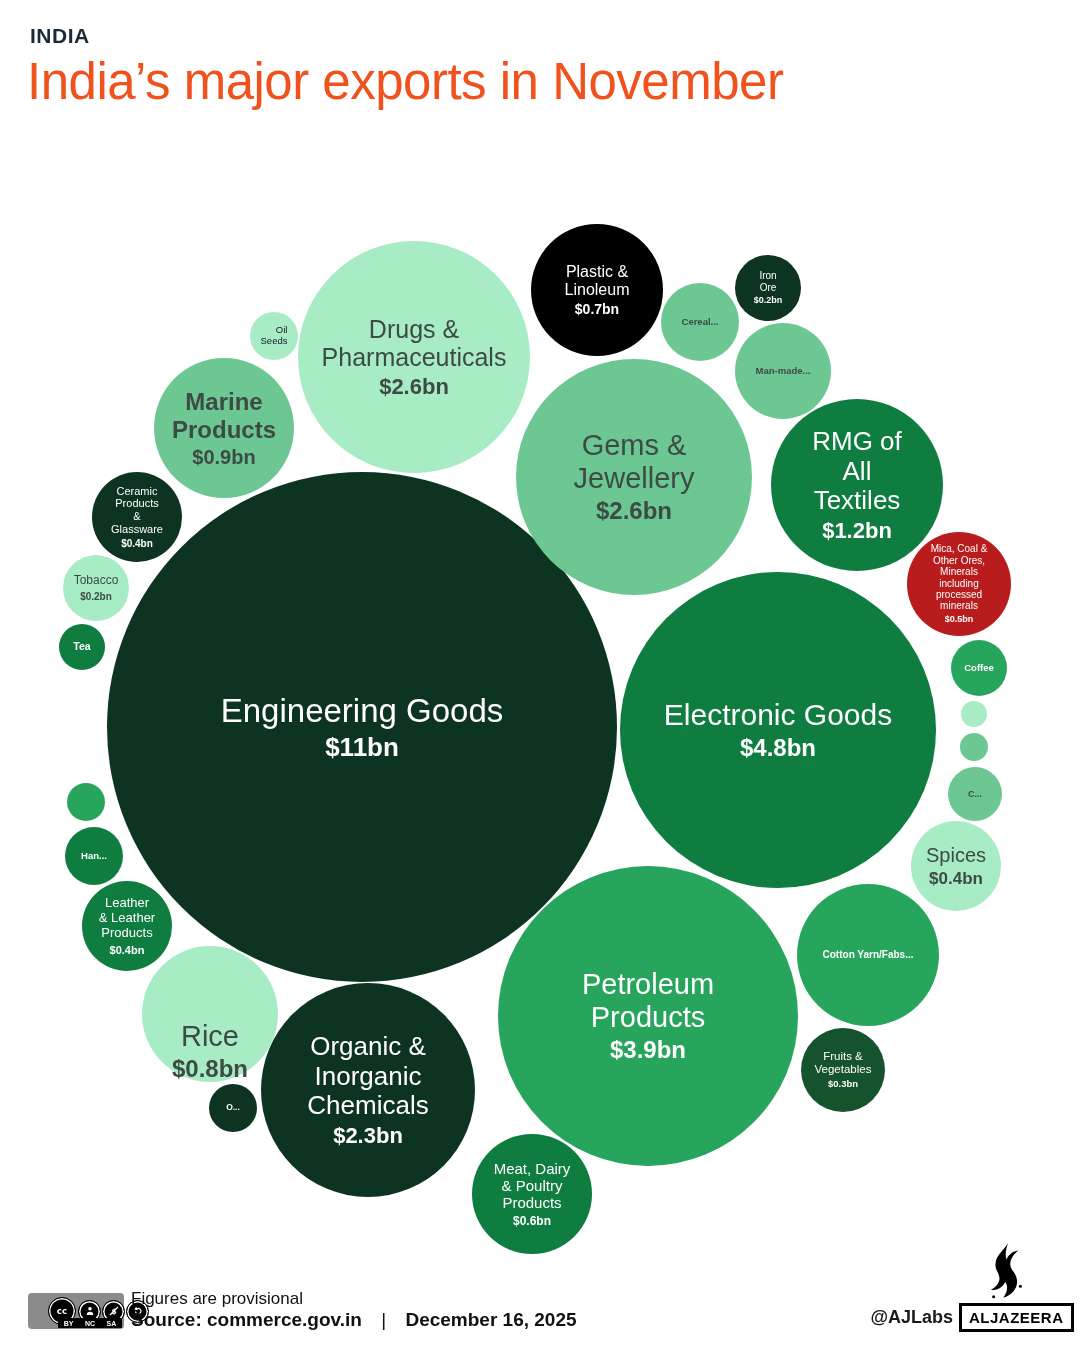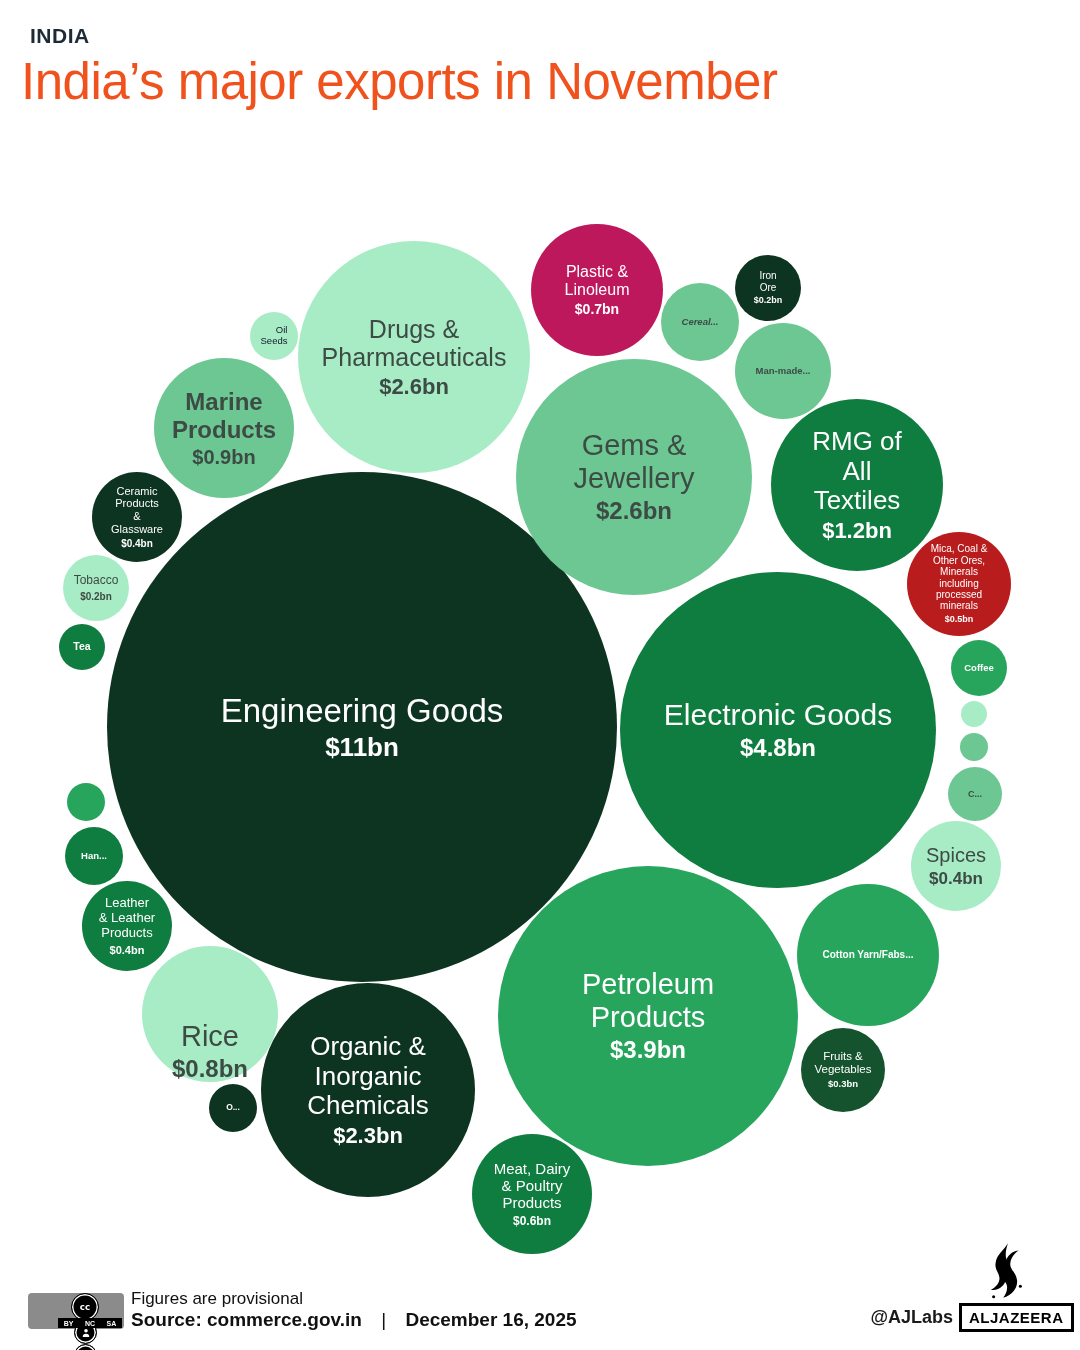--- a/index.html
+++ b/index.html
@@ -1,33 +1,33 @@
 <!DOCTYPE html>
 <html><head>
 <meta charset="utf-8">
 <style>
   html,body{margin:0;padding:0;background:#ffffff;}
   .page{position:relative;width:1080px;height:1350px;background:#ffffff;overflow:hidden;
         font-family:"Liberation Sans", sans-serif;}
   
   .kicker{position:absolute;left:30px;top:24px;font-size:21px;font-weight:700;
           letter-spacing:.5px;color:#1d2b38;}
-  .title{position:absolute;left:21px;top:52px;font-size:51px;font-weight:400;
+  .title{position:absolute;left:27px;top:52px;font-size:51px;font-weight:400;
          letter-spacing:-.5px;color:#f0521e;margin:0;}
   .subtitle{position:absolute;left:30px;top:126px;font-size:26px;line-height:1.42;
             color:#30404c;margin:0;white-space:pre-line;width:980px;}
   
   .chart{position:absolute;left:0;top:0;width:1080px;height:1350px;}
   .bubble{position:absolute;border-radius:50%;display:flex;flex-direction:column;
           align-items:center;justify-content:center;text-align:center;box-sizing:border-box;}
   .b-label{white-space:pre-line;line-height:1.14;}
   .b-value{font-weight:700;margin-top:3px;line-height:1.1;}
   
   .cc-badge{position:absolute;left:28px;top:1293px;width:96px;height:36px;background:#8b8b8b;
-            border-radius:4px;display:flex;align-items:center;padding-left:20px;box-sizing:border-box;flex-direction:column;}
+            border-radius:4px;display:flex;align-items:center;padding-left:20px;box-sizing:border-box;}
   .cc-circle{width:21px;height:21px;border-radius:50%;background:#000;border:1.5px solid #000;
              box-shadow:inset 0 0 0 1.5px #fff;display:flex;align-items:center;justify-content:center;
              margin-right:1px;flex:0 0 auto;}
   .cc-circle.big{width:26px;height:26px;margin-right:2px;}
   .cc-strip{position:absolute;left:30px;bottom:1px;right:2px;height:10px;background:#000;
             display:flex;justify-content:space-around;align-items:center;}
   .cc-strip span{color:#fff;font-size:7px;font-weight:700;line-height:1;}
   .foot-note{position:absolute;left:131px;top:1289px;font-size:17px;color:#111;}
   .foot-source{position:absolute;left:131px;top:1309px;font-size:19px;font-weight:700;color:#111;}
   .foot-source .sep{margin:0 14px;font-weight:400;}
@@ -82,21 +82,21 @@
       </div>
       <div class="bubble" style="left: 154px; top: 358px; width: 140px; height: 140px; background: rgb(108, 199, 147); color: rgb(61, 75, 69);">
         <div class="b-label" style="font-size: 24px; font-weight: 700;">Marine
 Products</div>
         <div class="b-value" style="font-size: 20px;">$0.9bn</div>
       </div>
       <div class="bubble" style="left: 142px; top: 946px; width: 136px; height: 136px; background: rgb(168, 236, 198); color: rgb(61, 75, 69); justify-content: flex-end;">
         <div class="b-label" style="font-size: 29px; font-weight: 400;">Rice</div>
         <div class="b-value" style="font-size: 24px;">$0.8bn</div>
       </div>
-      <div class="bubble" style="left: 531px; top: 224px; width: 132px; height: 132px; background: #be185d; color: rgb(255, 255, 255);">
+      <div class="bubble" style="left: 531px; top: 224px; width: 132px; height: 132px; background: #000000; color: rgb(255, 255, 255);">
         <div class="b-label" style="font-size: 16px; font-weight: 400;">Plastic &amp;
 Linoleum</div>
         <div class="b-value" style="font-size: 14px;">$0.7bn</div>
       </div>
       <div class="bubble" style="left: 797px; top: 884px; width: 142px; height: 142px; background: rgb(40, 165, 93); color: rgb(255, 255, 255);">
         <div class="b-label" style="font-size: 10px; font-weight: 700;">Cotton Yarn/Fabs...</div>
       </div>
       <div class="bubble" style="left: 472px; top: 1134px; width: 120px; height: 120px; background: rgb(14, 125, 63); color: rgb(255, 255, 255);">
         <div class="b-label" style="font-size: 15px; font-weight: 400;">Meat, Dairy
 &amp; Poultry
@@ -128,21 +128,21 @@
 &amp; Leather
 Products</div>
         <div class="b-value" style="font-size: 11px;">$0.4bn</div>
       </div>
       <div class="bubble" style="left: 801px; top: 1028px; width: 84px; height: 84px; background: #14532d; color: rgb(255, 255, 255);">
         <div class="b-label" style="font-size: 11.5px; font-weight: 400;">Fruits &amp;
 Vegetables</div>
         <div class="b-value" style="font-size: 9.5px;">$0.3bn</div>
       </div>
       <div class="bubble" style="left: 661px; top: 283px; width: 78px; height: 78px; background: rgb(108, 199, 147); color: rgb(61, 75, 69);">
-        <div class="b-label" style="font-size: 9.5px; font-weight: 700; font-style: italic;">Cereal...</div>
+        <div class="b-label" style="font-size: 9.5px; font-weight: 700;">Cereal...</div>
       </div>
       <div class="bubble" style="left: 735px; top: 323px; width: 96px; height: 96px; background: rgb(108, 199, 147); color: rgb(61, 75, 69);">
         <div class="b-label" style="font-size: 9.5px; font-weight: 700;">Man-made...</div>
       </div>
       <div class="bubble" style="left: 63px; top: 555px; width: 66px; height: 66px; background: rgb(168, 236, 198); color: rgb(61, 75, 69);">
         <div class="b-label" style="font-size: 12px; font-weight: 400;">Tobacco</div>
         <div class="b-value" style="font-size: 10px;">$0.2bn</div>
       </div>
       <div class="bubble" style="left: 735px; top: 255px; width: 66px; height: 66px; background: rgb(13, 51, 33); color: rgb(255, 255, 255);">
         <div class="b-label" style="font-size: 10px; font-weight: 400;">Iron

